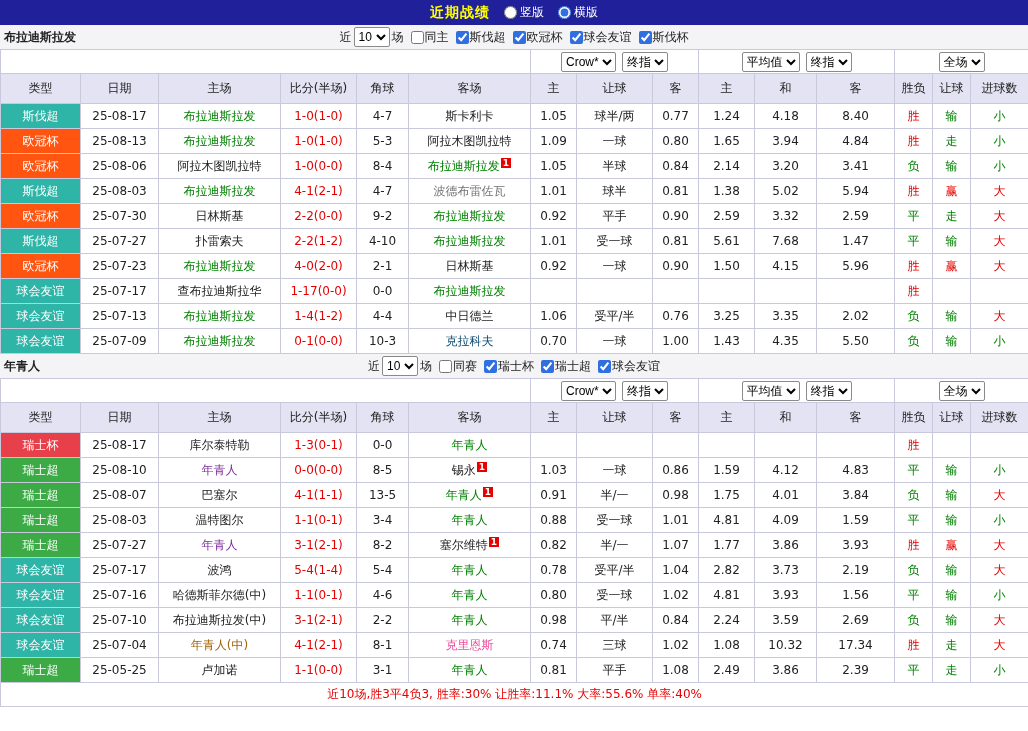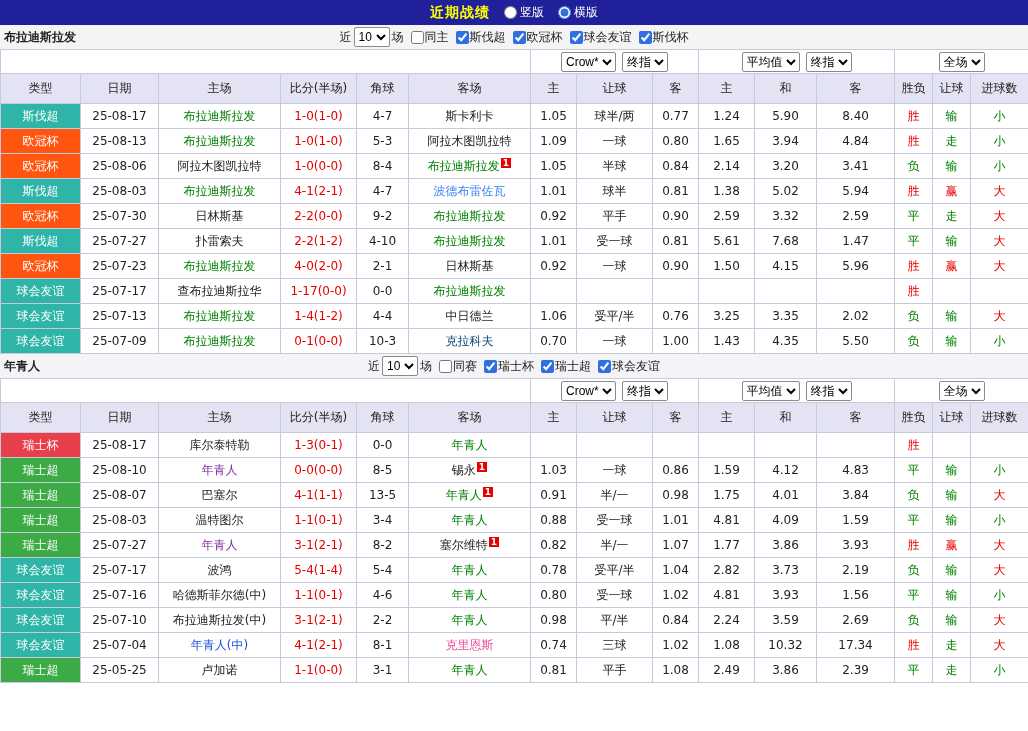--- a/index.html
+++ b/index.html
@@ -129,21 +129,21 @@
       <td class="lg" style="background:#2fb5a8">斯伐超</td>
       <td>25-08-17</td>
       <td style="color:#008000">布拉迪斯拉发</td>
       <td class="score">1-0(1-0)</td>
       <td>4-7</td>
       <td style="color:#222222">斯卡利卡</td>
       <td>1.05</td>
       <td>球半/两</td>
       <td>0.77</td>
       <td>1.24</td>
-      <td>5.90</td>
+      <td>4.18</td>
       <td>8.40</td>
       <td style="color:#e60000">胜</td>
       <td style="color:#008000">输</td>
       <td style="color:#008000">小</td>
     </tr>
     <tr>
       <td class="lg" style="background:#ff5510">欧冠杯</td>
       <td>25-08-13</td>
       <td style="color:#008000">布拉迪斯拉发</td>
       <td class="score">1-0(1-0)</td>
@@ -175,21 +175,21 @@
       <td style="color:#008000">负</td>
       <td style="color:#008000">输</td>
       <td style="color:#008000">小</td>
     </tr>
     <tr>
       <td class="lg" style="background:#2fb5a8">斯伐超</td>
       <td>25-08-03</td>
       <td style="color:#008000">布拉迪斯拉发</td>
       <td class="score">4-1(2-1)</td>
       <td>4-7</td>
-      <td style="color:#3b82f6">波德布雷佐瓦</td>
+      <td style="color:#737373">波德布雷佐瓦</td>
       <td>1.01</td>
       <td>球半</td>
       <td>0.81</td>
       <td>1.38</td>
       <td>5.02</td>
       <td>5.94</td>
       <td style="color:#e60000">胜</td>
       <td style="color:#e60000">赢</td>
       <td style="color:#e60000">大</td>
     </tr>
@@ -503,21 +503,21 @@
       <td>2.24</td>
       <td>3.59</td>
       <td>2.69</td>
       <td style="color:#008000">负</td>
       <td style="color:#008000">输</td>
       <td style="color:#e60000">大</td>
     </tr>
     <tr>
       <td class="lg" style="background:#2fb5a8">球会友谊</td>
       <td>25-07-04</td>
-      <td style="color:#1d4ed8">年青人(中)</td>
+      <td style="color:#a16207">年青人(中)</td>
       <td class="score">4-1(2-1)</td>
       <td>8-1</td>
       <td style="color:#ec4899">克里恩斯</td>
       <td>0.74</td>
       <td>三球</td>
       <td>1.02</td>
       <td>1.08</td>
       <td>10.32</td>
       <td>17.34</td>
       <td style="color:#e60000">胜</td>
@@ -534,15 +534,18 @@
       <td>0.81</td>
       <td>平手</td>
       <td>1.08</td>
       <td>2.49</td>
       <td>3.86</td>
       <td>2.39</td>
       <td style="color:#008000">平</td>
       <td style="color:#008000">走</td>
       <td style="color:#008000">小</td>
     </tr>
+      <tr class="summary-row">
+        <td colspan="15">近10场,胜3平4负3, 胜率:30% 让胜率:11.1% 大率:55.6% 单率:40%</td>
+      </tr>
     </tbody>
     </table>
   </div>
 
 </body></html>

